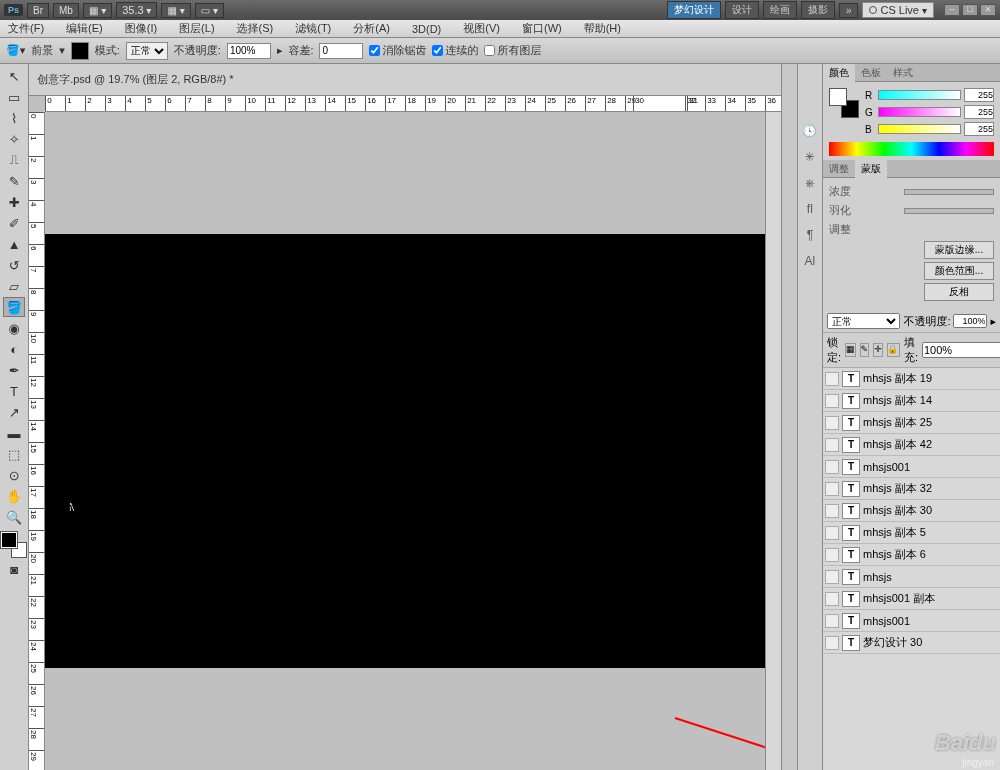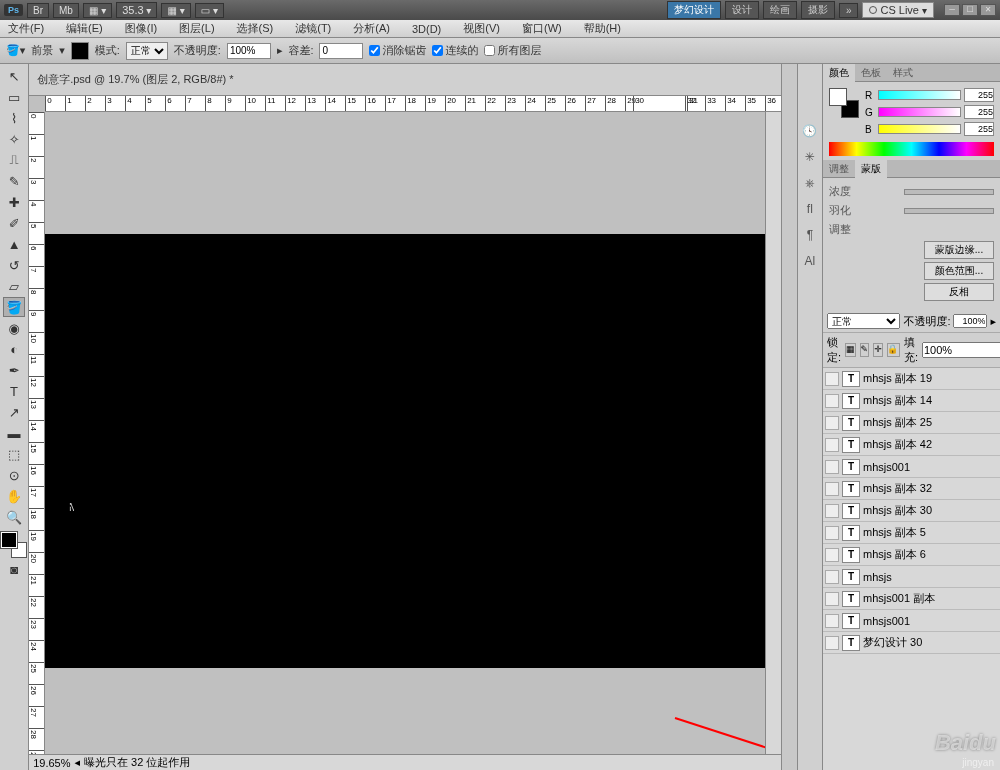--- a/index.html
+++ b/index.html
@@ -273,25 +273,20 @@
             </defs>
             <text x="0" y="160" font-size="200" font-weight="900" font-family="Arial Black,sans-serif" fill="url(#txt)" letter-spacing="-8">COME</text>
           </svg>
         </div>
         <div class="annot" style="left:630px;top:605px">
             <div class="arrow"></div>
           </div>
       </div>
       <div class="scrollv"></div>
     </div>
-    <div class="scrollb">
-      <span>19.65%</span>
-      <span>◂</span>
-      <span>曝光只在 32 位起作用</span>
-    </div>
   </div>
 
   <div class="rside"></div>
 
   <div class="dock">
     <div>🕓</div>
     <div>✳</div>
     <div>⎈</div>
     <div>fl</div>
     <div>¶</div>

